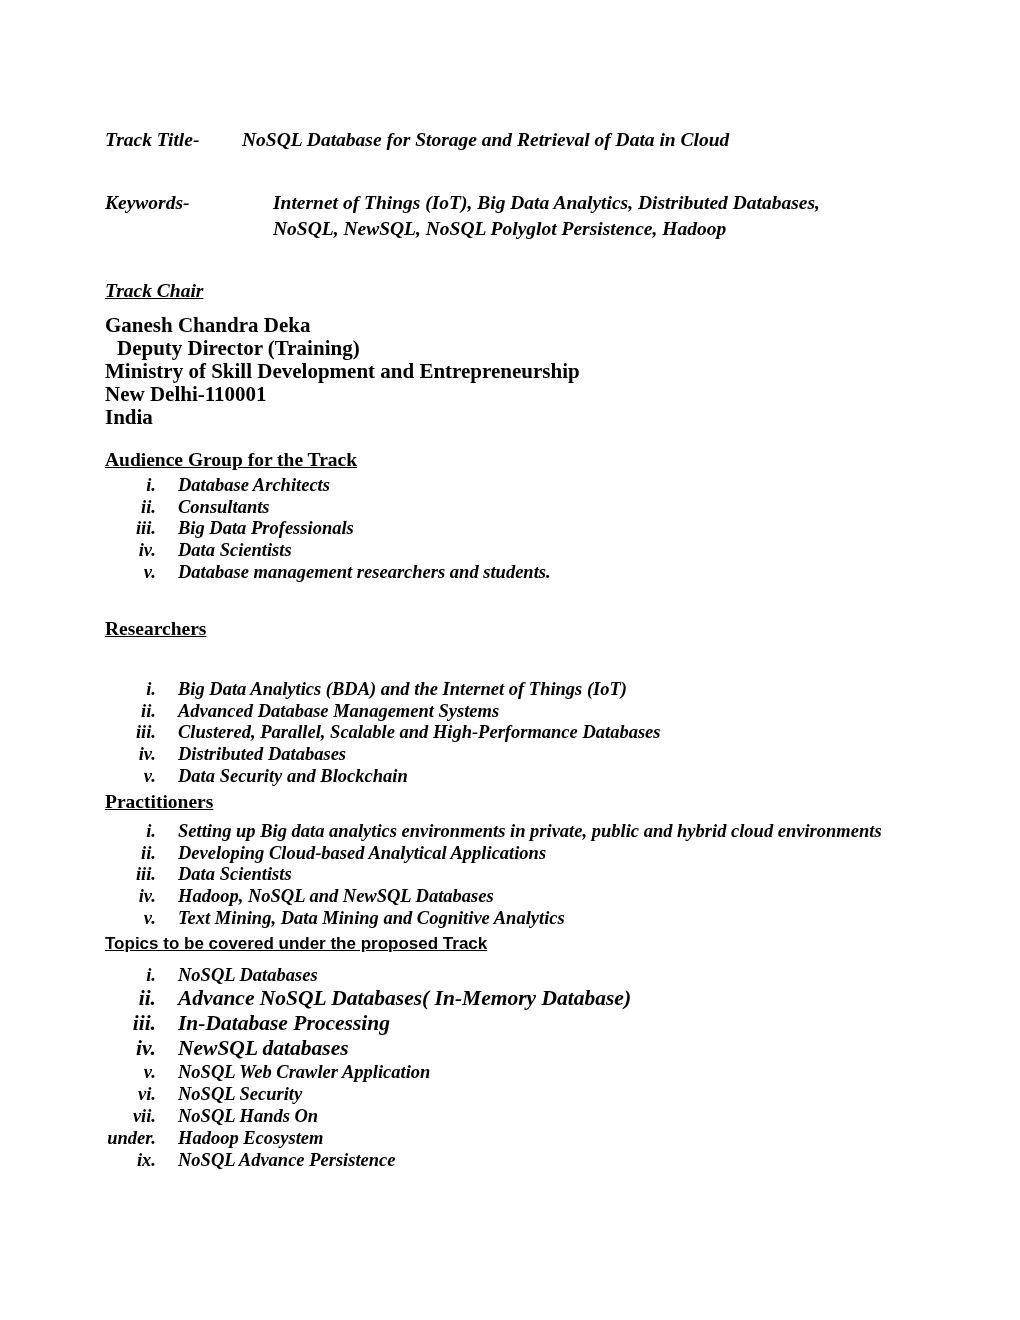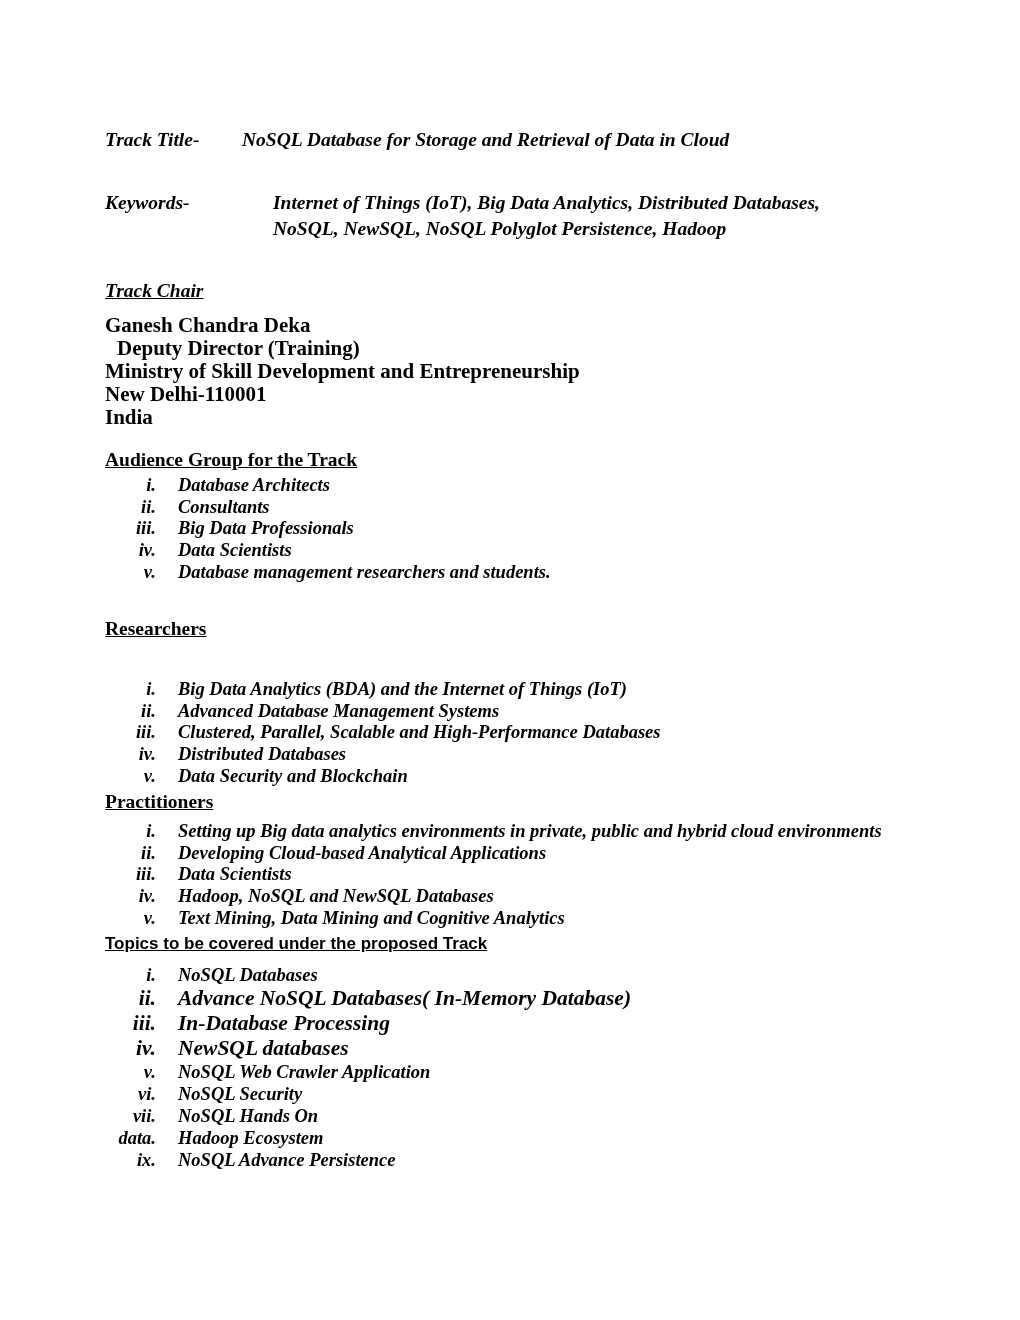--- a/index.html
+++ b/index.html
@@ -236,21 +236,21 @@
       </li>
       <li>
         <span class="num">vi.</span>
         <span class="txt">NoSQL Security</span>
       </li>
       <li>
         <span class="num">vii.</span>
         <span class="txt">NoSQL Hands On</span>
       </li>
       <li>
-        <span class="num">data.</span>
+        <span class="num">under.</span>
         <span class="txt">Hadoop Ecosystem</span>
       </li>
       <li>
         <span class="num">ix.</span>
         <span class="txt">NoSQL Advance Persistence</span>
       </li>
     </ul>
 
 </div>
 

